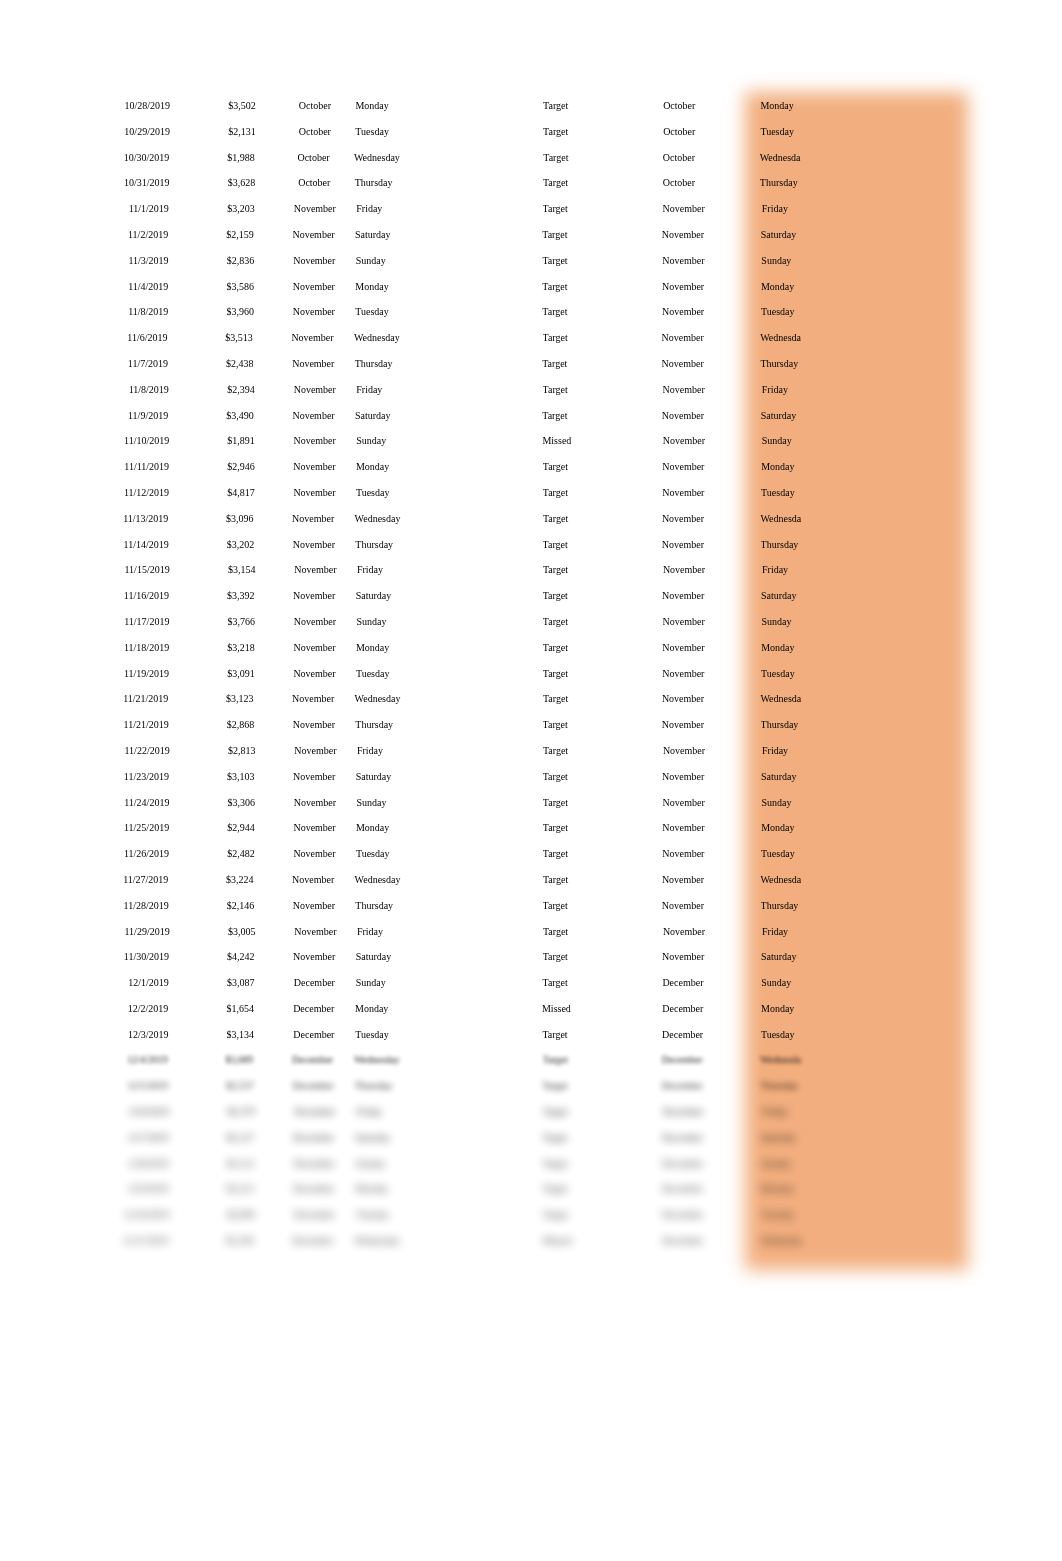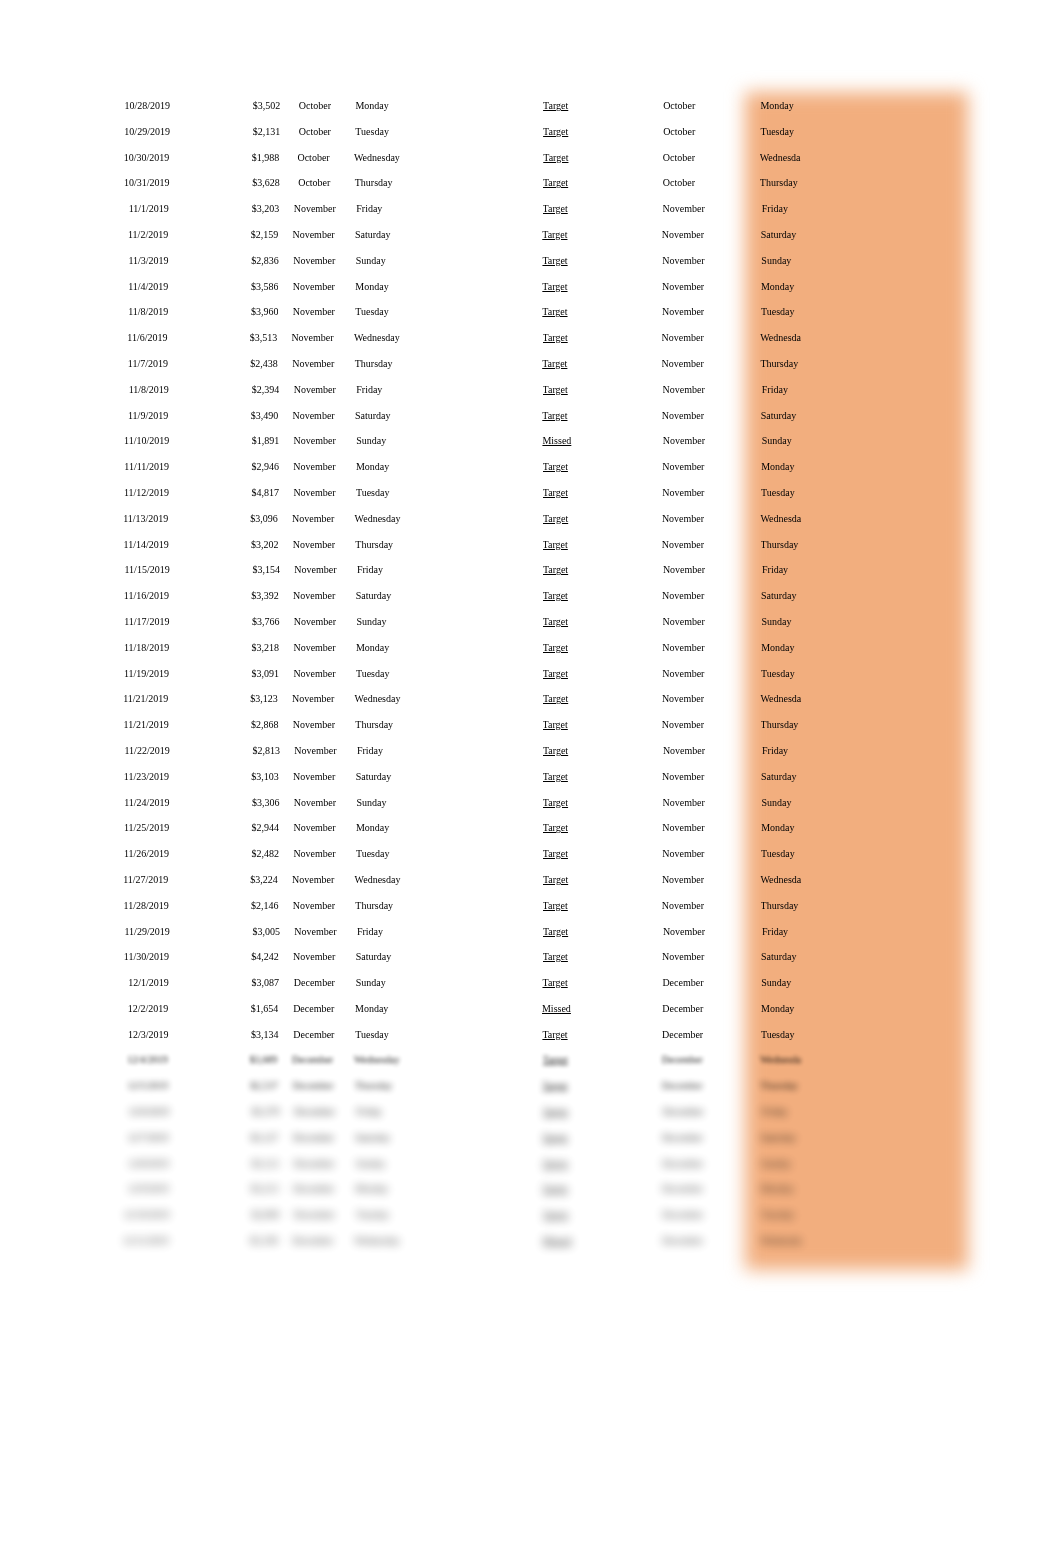--- a/index.html
+++ b/index.html
@@ -49,25 +49,25 @@
     line-height: 25.8px;
     white-space: nowrap;
     vertical-align: middle;
     overflow: hidden;
   }
 
   
   .c-pad      { width: 110px; }
   .c-date     { width: 90px;  text-align: right; padding-right: 6px !important; }
   .c-gap1     { width: 65px;  }
-  .c-amt      { width: 58px;  text-align: right; }
+  .c-amt      { width: 58px;  text-align: left; }
   .c-month    { width: 68px;  text-align: center; padding: 0 4px !important; }
   .c-day      { width: 110px; text-align: left; padding-left: 6px !important; }
   .c-gap2     { width: 115px; }
-  .c-status   { width: 113px; text-align: left; text-decoration: underline; }
+  .c-status   { width: 113px; text-align: left; }
   .c-gap3     { width: 30px; }
   .c-hl-month { width: 113px; text-align: left; }
   .c-hl-day   { width: 82px;  text-align: left; }
   .c-tail     { width: 108px; }
 
   
   #sheet { padding-top: 93px; box-sizing: border-box; }
 
   
   .b0 { filter: none; }

